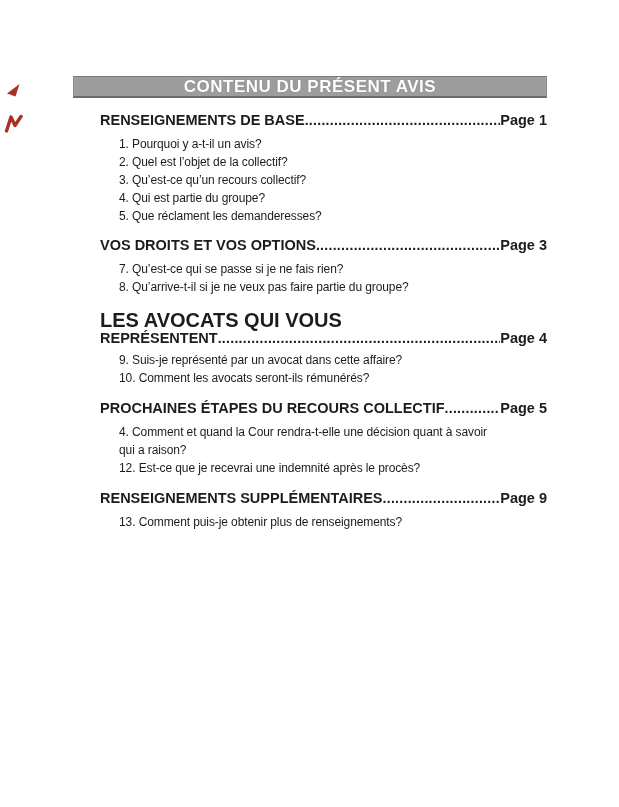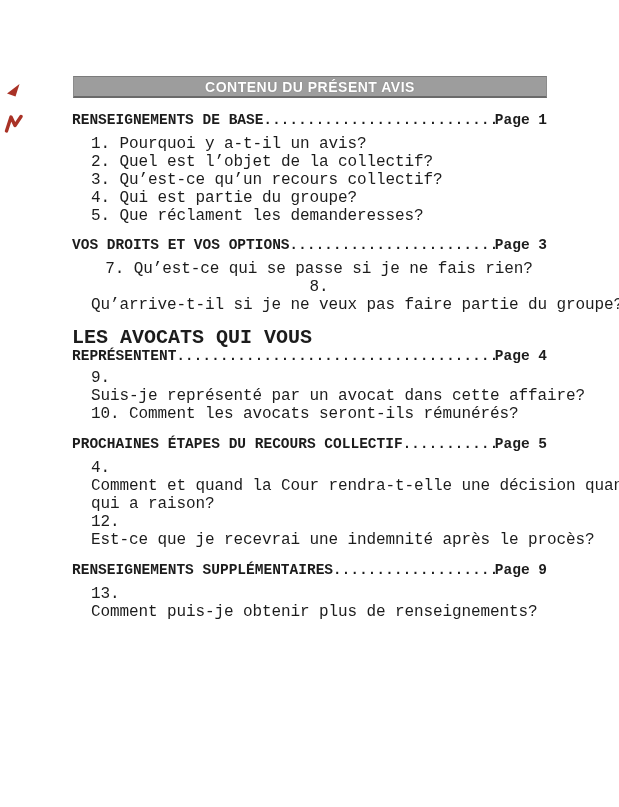--- a/index.html
+++ b/index.html
@@ -25,51 +25,51 @@
     background: #9d9d9d;
     border-top: 1px solid #7b7b7b;
     border-bottom: 2px solid #6a6a6a;
     border-left: 1px solid #8c8c8c;
     border-right: 1px solid #8c8c8c;
     display: flex; align-items: center; justify-content: center;
   }
   .title-bar span {
     color: #ffffff;
     font-weight: bold;
-    font-size: 14px;
+    font-size: 17px;
     letter-spacing: 0.5px;
     text-shadow: 0 0 1px rgba(60,60,60,0.45);
     white-space: nowrap;
   }
 
-  .toc { margin: 13px 72px 0 72px; font-family: Liberation Mono, monospace; }
+  .toc { margin: 13px 72px 0 100px; }
 
   .sec-heading-pre {
     font-weight: bold; font-size: 20px; line-height: 18px; white-space: nowrap;
   }
   .h-row {
     display: flex; align-items: baseline;
     font-weight: bold; font-size: 14.5px; line-height: 18px;
   }
   .h-title { white-space: nowrap; }
   .dots {
     flex: 1 1 auto;
     overflow: hidden;
     white-space: nowrap;
     font-size: 14px;
     letter-spacing: 0.3px;
   }
   .h-page { white-space: nowrap; }
 
   .items { margin: 6px 0 0 19px; }
   .sec-3 .items { margin-top: 4px; }
-  .item { font-size: 16px; line-height: 18px; letter-spacing: -0.1px; }
+  .item { font-size: 12px; line-height: 18px; letter-spacing: -0.1px; }
   .item .q { white-space: pre; }
 
-  .sec-2 { margin-top: 11px; text-align: center; }
+  .sec-2 { margin-top: 11px; }
   .sec-3 { margin-top: 15px; }
   .sec-4 { margin-top: 12px; }
   .sec-5 { margin-top: 12px; }
 </style>
 </head>
 <body>
 
 <div class="page">
 
   <svg class="mark mark-1" width="15" height="15" viewBox="0 0 15 15">

